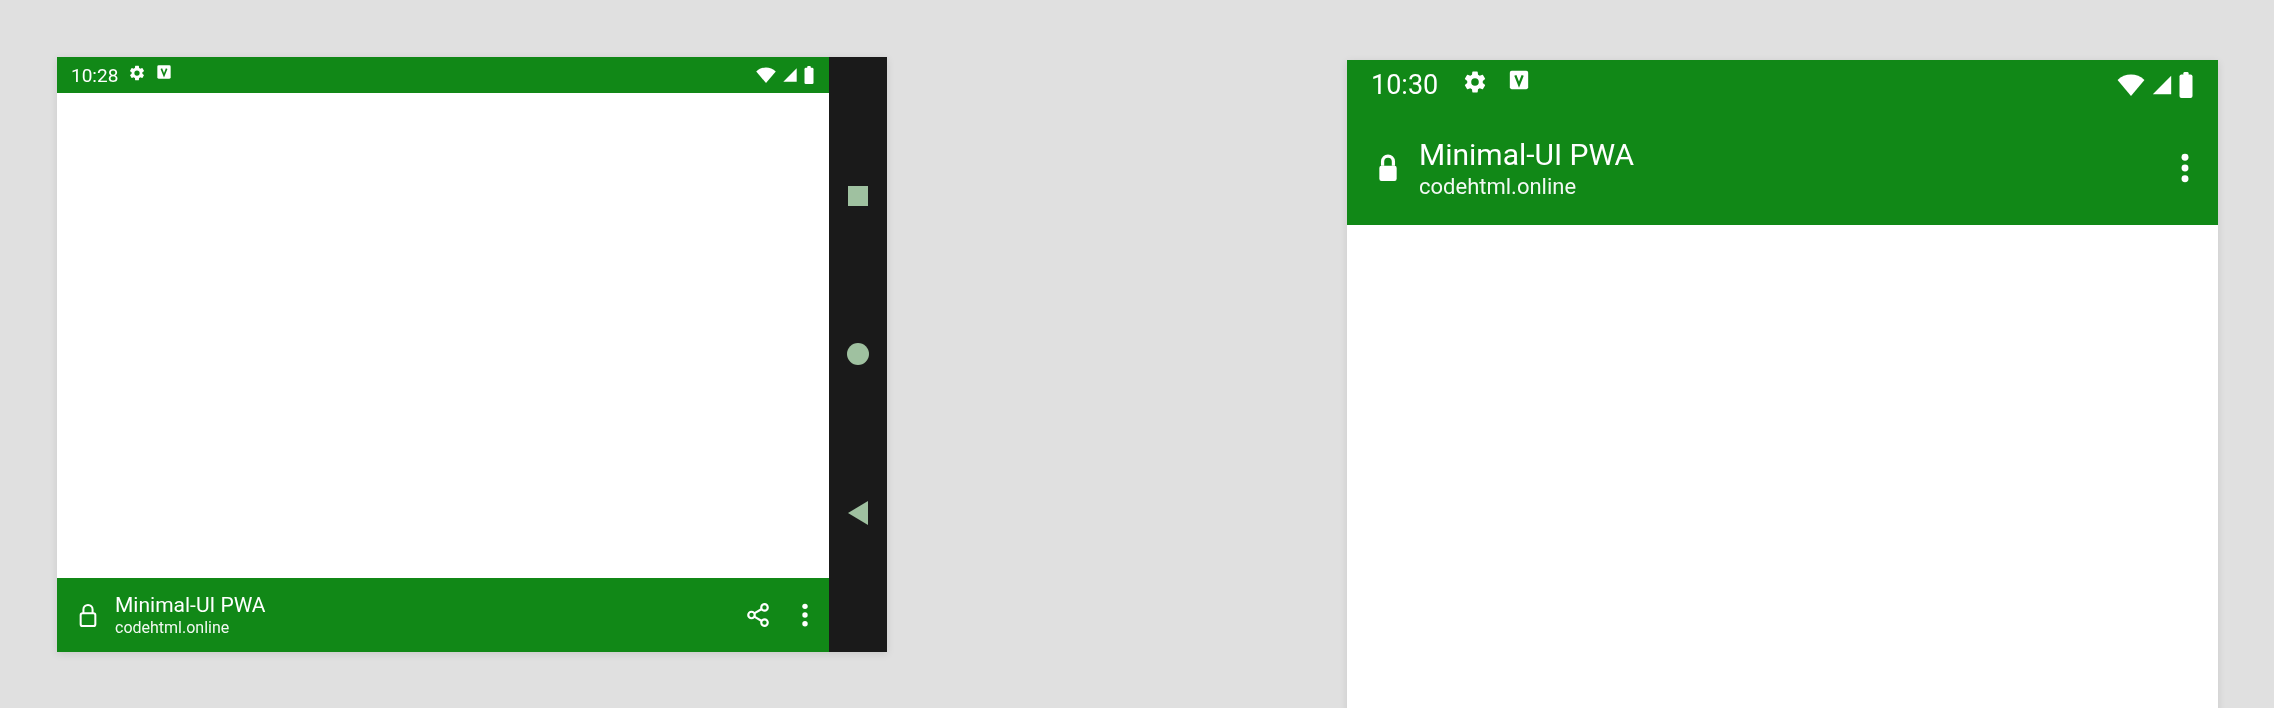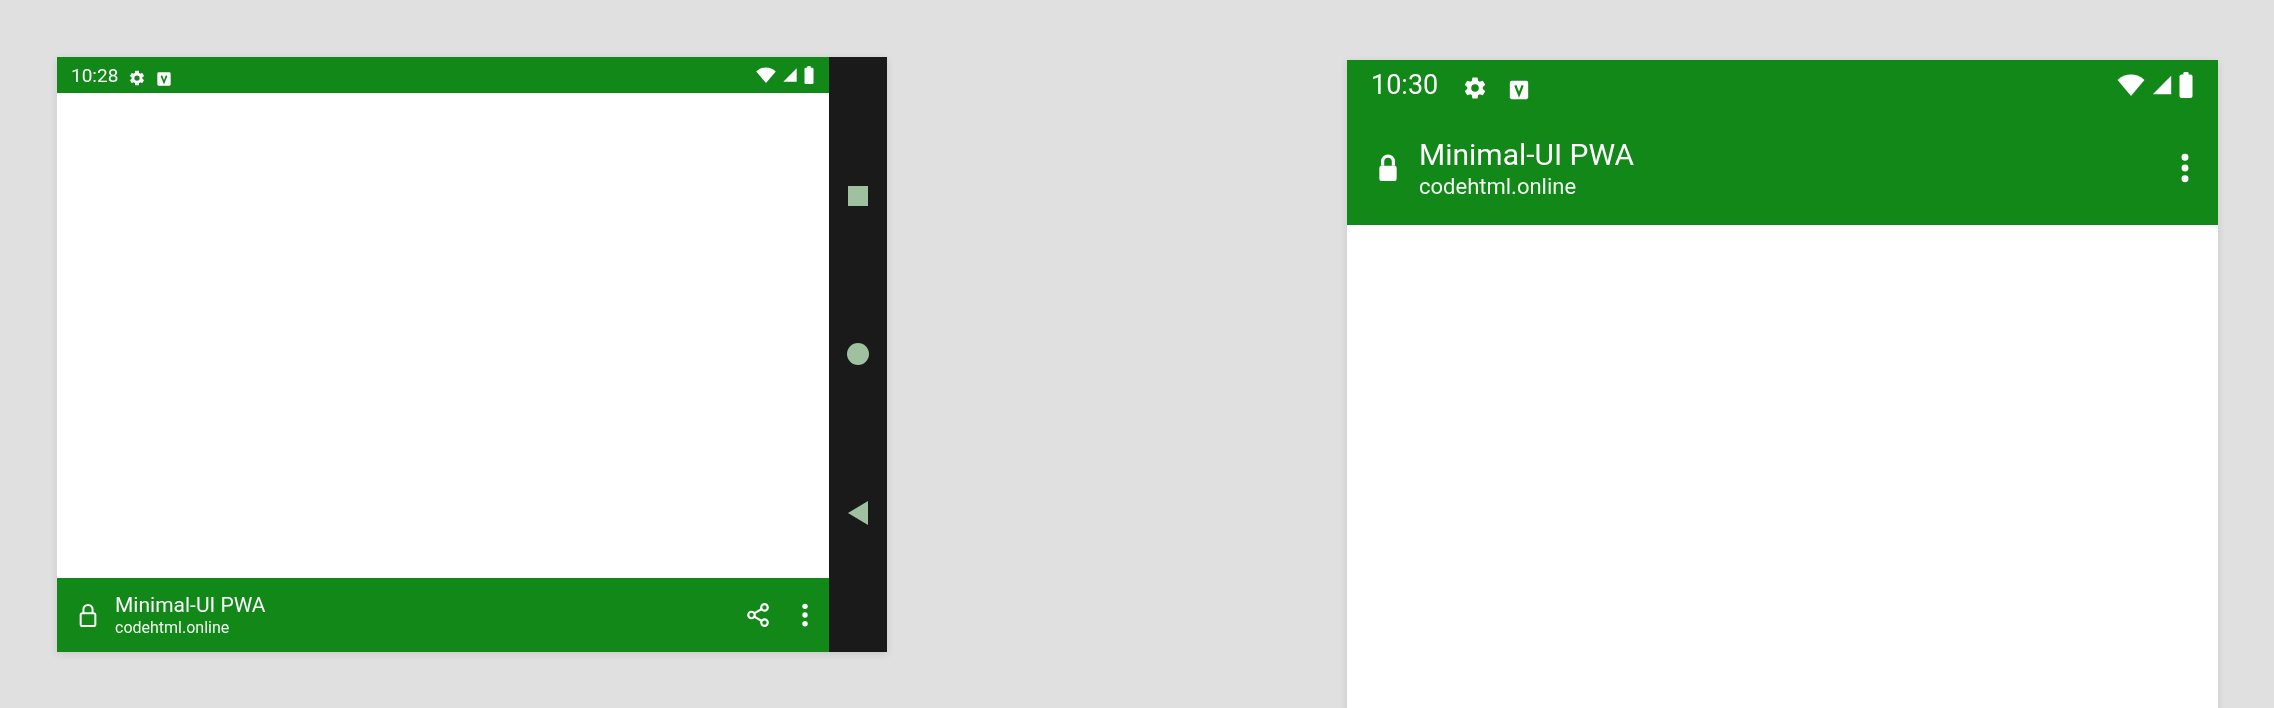--- a/index.html
+++ b/index.html
@@ -35,21 +35,21 @@
     .status-bar {
       background: #118817;
       color: #fff;
       display: flex;
       align-items: center;
       justify-content: space-between;
       padding: 0 14px;
     }
     .device-left .status-bar { height: 36px; }
     .device-right .status-bar { height: 50px; padding: 0 24px; }
-    .status-left { display: flex; align-items: flex-end; gap: 10px; }
+    .status-left { display: flex; align-items: flex-start; gap: 10px; }
     .status-right { display: flex; align-items: center; gap: 4px; }
     .status-time { font-size: 19px; font-weight: 400; }
     .device-right .status-time { font-size: 27px; }
     
     .content {
       flex: 1;
       background: #fff;
     }
     
     .app-bar-bottom {

